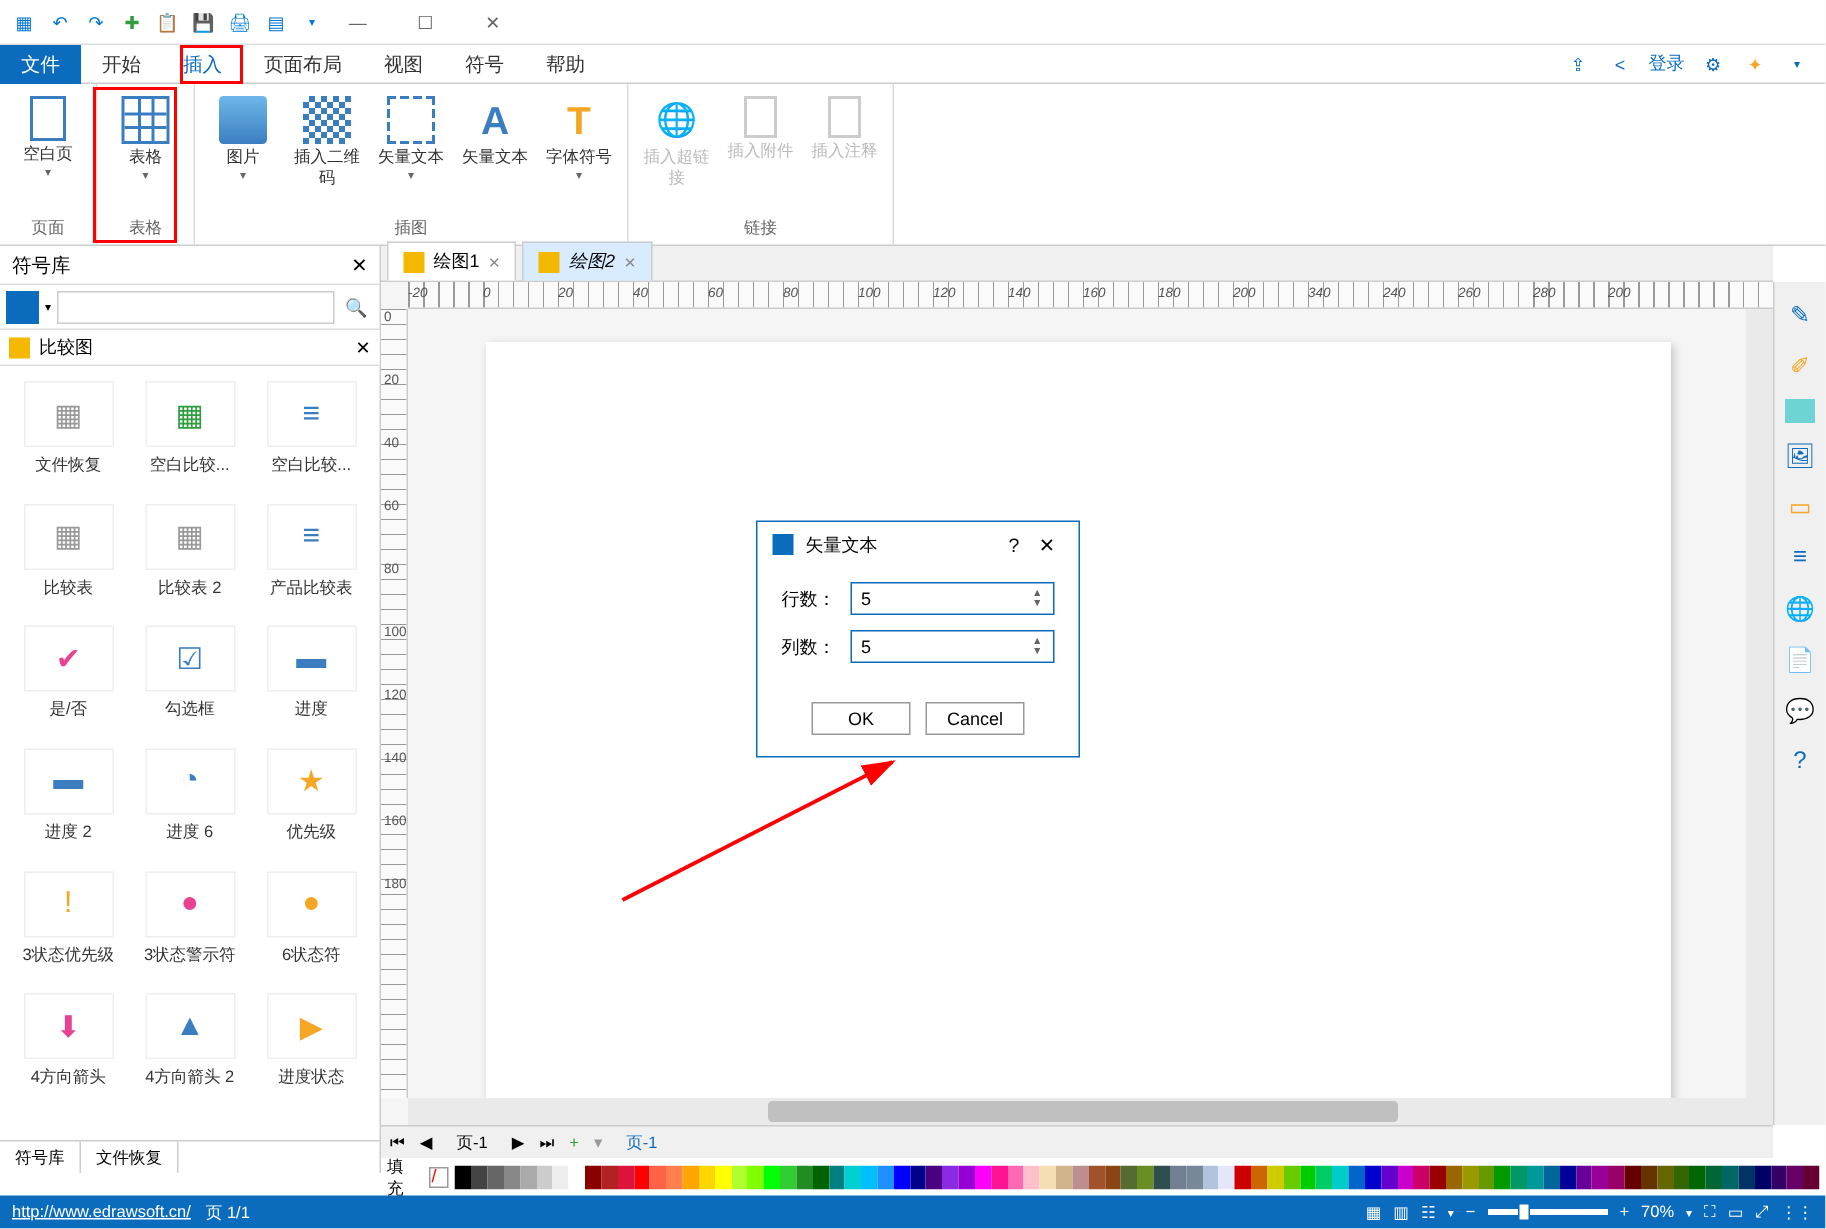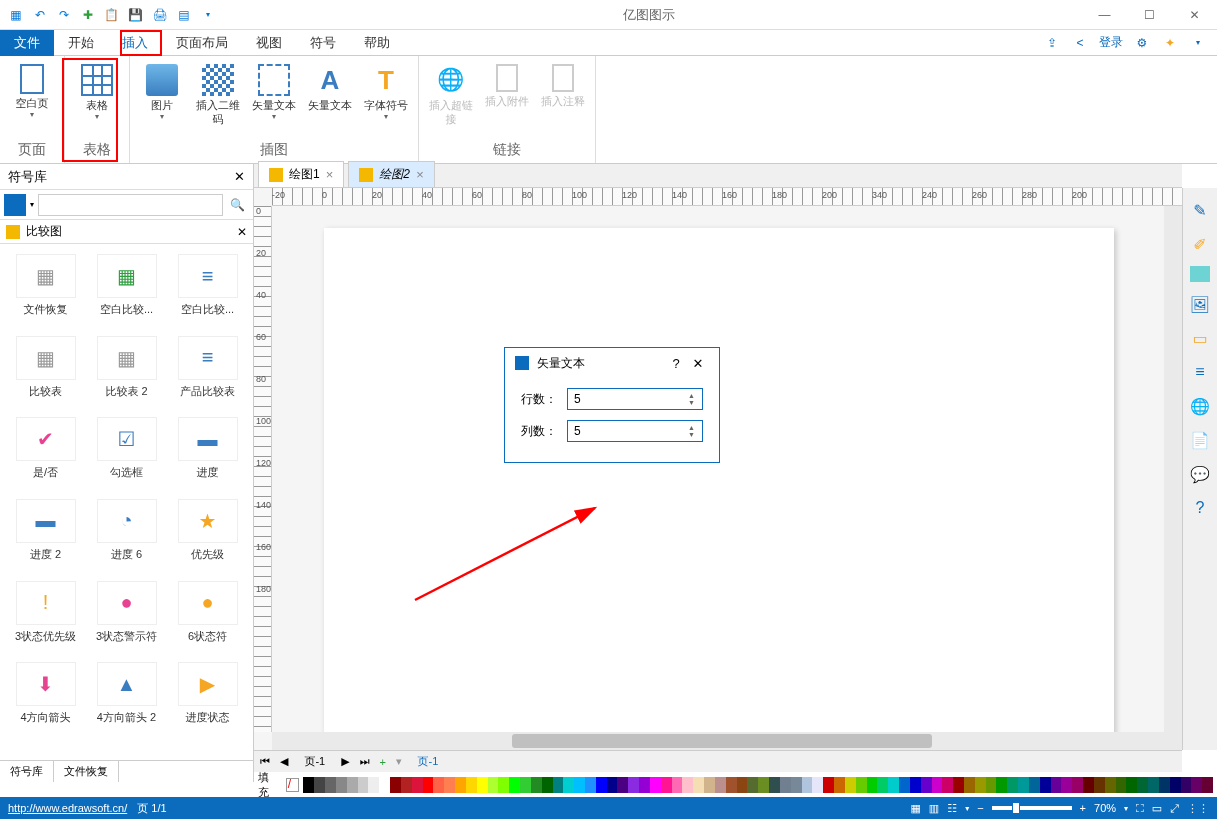--- a/index.html
+++ b/index.html
@@ -23,21 +23,21 @@
 .menubar .right .ri { width: 18px; height: 18px; display: flex; align-items: center; justify-content: center; color: #0b6cbd; }
 
 
 .red-box-menu { position: absolute; top: 30px; left: 120px; width: 42px; height: 26px; border: 2px solid red; pointer-events: none; z-index: 5; }
 .red-box-table { position: absolute; top: 58px; left: 62px; width: 56px; height: 104px; border: 2px solid red; pointer-events: none; z-index: 5; }
 
 
 .ribbon { height: 108px; background: #fff; border-bottom: 1px solid #ccc; display: flex; }
 .ribbon .group { border-right: 1px solid #ddd; display: flex; flex-direction: column; align-items: center; padding: 0 6px; }
 .ribbon .group .btns { display: flex; flex: 1; align-items: flex-start; padding-top: 6px; gap: 4px; }
-.ribbon .group .glabel { font-size: 14px; color: #666; padding: 4px 0; }
+.ribbon .group .glabel { font-size: 11px; color: #666; padding: 4px 0; }
 .ribbon .rbtn { display: flex; flex-direction: column; align-items: center; width: 52px; padding: 2px; }
 .ribbon .rbtn .ricon { width: 32px; height: 32px; margin-bottom: 2px; }
 .ribbon .rbtn .rlabel { font-size: 11px; color: #333; text-align: center; line-height: 14px; }
 .ribbon .rbtn.disabled .rlabel { color: #bbb; }
 .ribbon .rbtn .arrow { font-size: 8px; color: #666; }
 
 
 .leftpanel { position: absolute; top: 164px; left: 0; width: 254px; height: 618px; border-right: 1px solid #ccc; background: #fff; }
 .leftpanel .header { height: 26px; display: flex; align-items: center; justify-content: space-between; padding: 0 8px; border-bottom: 1px solid #ddd; font-size: 13px; }
 .leftpanel .searchrow { height: 30px; display: flex; align-items: center; padding: 0 4px; gap: 4px; border-bottom: 1px solid #ddd; }
@@ -57,21 +57,21 @@
 
 .doctabs { position: absolute; top: 164px; left: 254px; right: 35px; height: 24px; display: flex; align-items: flex-end; border-bottom: 1px solid #ccc; background: #f0f0f0; }
 .doctabs .dtab { padding: 4px 10px; font-size: 12px; display: flex; align-items: center; gap: 6px; border: 1px solid #ccc; border-bottom: none; background: #fff; margin-left: 4px; }
 .doctabs .dtab .dicon { width: 14px; height: 14px; background: #f5b800; }
 .doctabs .dtab.active { background: #d9ecff; font-style: italic; }
 .doctabs .dtab .x { font-size: 13px; color: #888; }
 
 
 .canvas { position: absolute; top: 188px; left: 254px; right: 35px; bottom: 69px; background: #f5f5f5; }
 .canvas .hruler { position: absolute; top: 0; left: 18px; right: 0; height: 18px; background: #fafafa; border-bottom: 1px solid #ccc;
-  background-image: repeating-linear-gradient(to right, #999 0, #999 1px, transparent 1px, transparent 10px); font-size:9px; }
+  background-image: repeating-linear-gradient(to right, #999 0, #999 1px, transparent 1px, transparent 10px); font-size:9px;font-style:italic; }
 .canvas .vruler { position: absolute; top: 18px; left: 0; width: 18px; bottom: 18px; background: #fafafa; border-right: 1px solid #ccc;
   background-image: repeating-linear-gradient(to bottom, #999 0, #999 1px, transparent 1px, transparent 10px); }
 .canvas .page { position: absolute; top: 40px; left: 70px; width: 790px; height: 510px; background: #fff; box-shadow: 2px 2px 6px rgba(0,0,0,0.2); }
 .canvas .hscroll { position: absolute; bottom: 0; left: 18px; right: 0; height: 18px; background: #eaeaea; }
 .canvas .hscroll .thumb { position: absolute; left: 240px; width: 420px; height: 14px; top: 2px; background: #c0c0c0; border-radius: 3px; }
 .canvas .vscroll { position: absolute; top: 18px; right: 0; width: 18px; bottom: 18px; background: #eaeaea; }
 
 
 .righttools { position: absolute; top: 188px; right: 0; width: 35px; bottom: 69px; background: #f0f0f0; border-left: 1px solid #ccc; display: flex; flex-direction: column; align-items: center; gap: 10px; padding-top: 10px; }
 .righttools .rt { width: 24px; height: 24px; display:flex; align-items:center; justify-content:center; font-size:16px; color:#0b6cbd; }
@@ -133,21 +133,20 @@
     <div class="icn">▦</div>
     <div class="icn">↶</div>
     <div class="icn">↷</div>
     <div class="icn" style="color:#2e9e3f">✚</div>
     <div class="icn" style="color:#f5a623">📋</div>
     <div class="icn">💾</div>
     <div class="icn">🖨</div>
     <div class="icn">▤</div>
     <div class="icn" style="font-size:8px">▾</div>
   </div>
-  <div class="apptitle">亿图图示</div>
   <div class="winbtns">
     <div>—</div>
     <div>☐</div>
     <div>✕</div>
   </div>
 </div>
 
 <div class="menubar">
   <div class="item file">文件</div>
   <div class="item">开始</div>
@@ -554,20 +553,24 @@
       <label>列数：</label>
       <div class="spin">
         <span class="spv">5</span>
         <div class="arrs">
             <span>▲</span>
             <span>▼</span>
           </div>
       </div>
     </div>
   </div>
+  <div class="dfoot">
+    <button>OK</button>
+    <button>Cancel</button>
+  </div>
 </div>
 
 <svg class="redarrow" viewBox="0 0 200 180">
   <defs>
       <marker id="ah" markerWidth="10" markerHeight="10" refX="8" refY="3" orient="auto">
         <path d="M0,0 L0,6 L9,3 z" fill="red"></path>
       </marker>
     </defs>
   <line x1="5" y1="170" x2="185" y2="78" stroke="red" stroke-width="2.5" marker-end="url(#ah)"></line>
 </svg>

